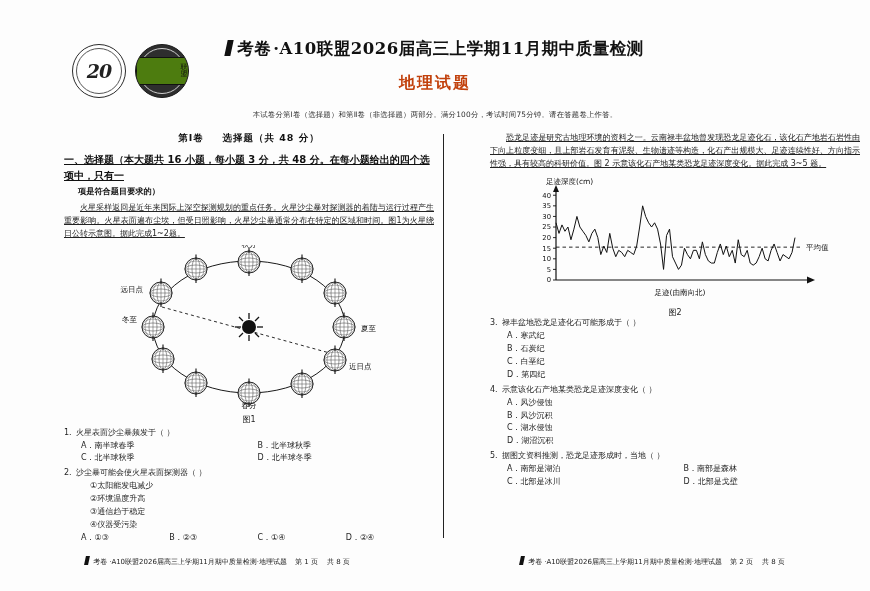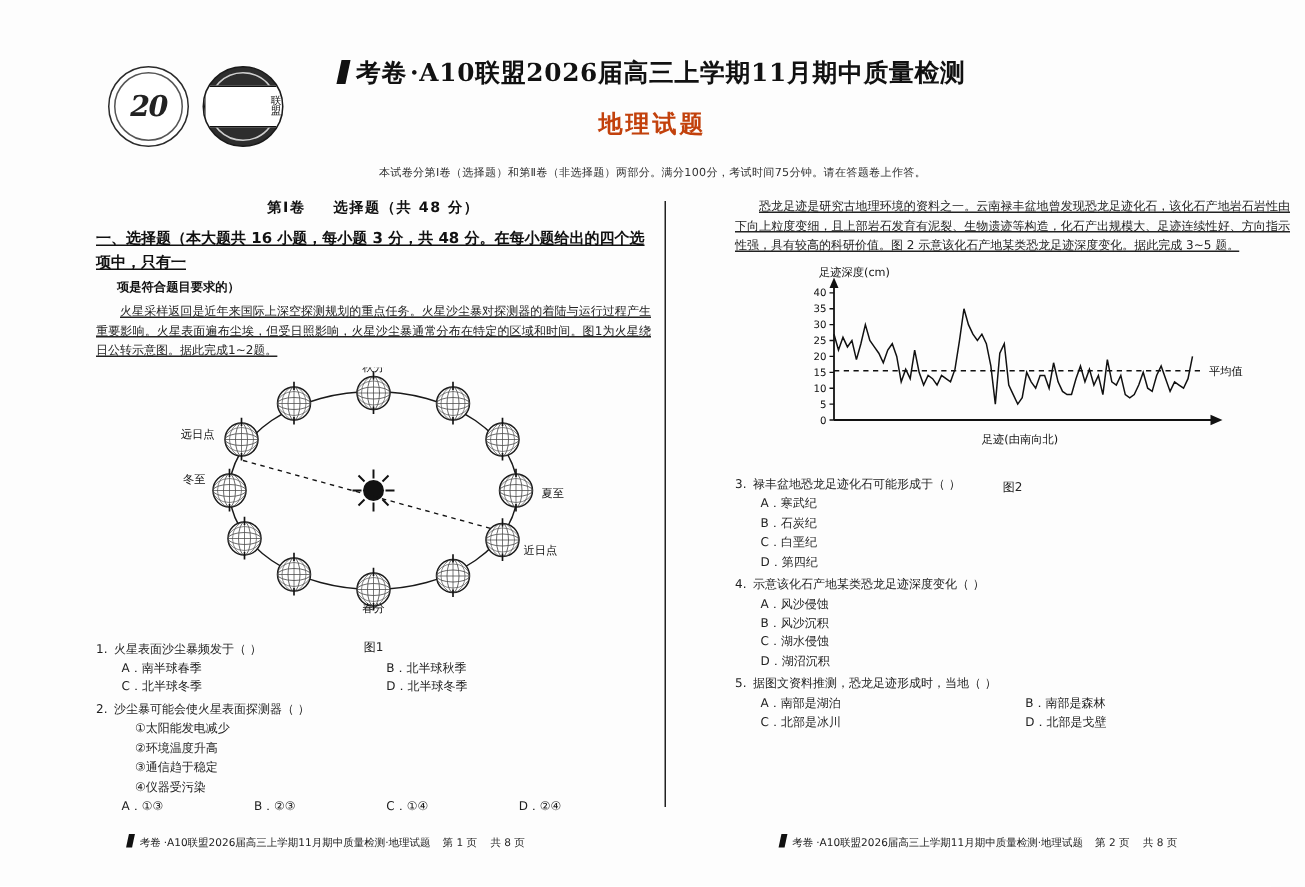--- a/index.html
+++ b/index.html
@@ -75,21 +75,21 @@
   .seal-dark::before {
     content: "";
     position: absolute;
     left: 3px; top: 3px; right: 3px; bottom: 3px;
     border: 0.8px solid #cfcfcf;
     border-radius: 50%;
   }
   .seal-dark .plaque {
     width: 24px;
     height: 26px;
-    background: #ffffff;
+    background: #4d7c0f;
     border: 1px solid #111;
     display: flex;
     align-items: center;
     justify-content: center;
     font-size: 7px;
     color: #111;
     line-height: 1.05;
     text-align: center;
     font-family: "DejaVu Sans", sans-serif;
     position: relative;
@@ -202,21 +202,21 @@
   .fig1-wrap {
     position: relative;
     height: 180px;
     margin-top: 2px;
   }
   .fig1-svg { display:block; margin: 0 auto; }
   .fig-cap {
     text-align: center;
     font-size: 8px;
     color: #222;
-    margin-top: 16px;
+    margin-top: 4px;
   }
 
   
   .q {
     font-size: 8px;
     color: #1e1e1e;
     line-height: 1.62;
     margin-top: 2px;
   }
   .q-stem {
@@ -378,21 +378,21 @@
         <div class="fig-cap">图1</div>
       </div>
 
       <div class="q">
         <div class="q-stem">
           <span class="num">1.</span><span>火星表面沙尘暴频发于（        ）</span>
         </div>
         <div class="opts-2col">
           <div class="opt">A．南半球春季</div>
           <div class="opt">B．北半球秋季</div>
-          <div class="opt">C．北半球冬季</div>
+          <div class="opt">C．北半球秋季</div>
           <div class="opt">D．北半球冬季</div>
         </div>
       </div>
 
       <div class="q">
         <div class="q-stem">
           <span class="num">2.</span><span>沙尘暴可能会使火星表面探测器（        ）</span>
         </div>
         <div class="subitems">
           <div>①太阳能发电减少</div>

